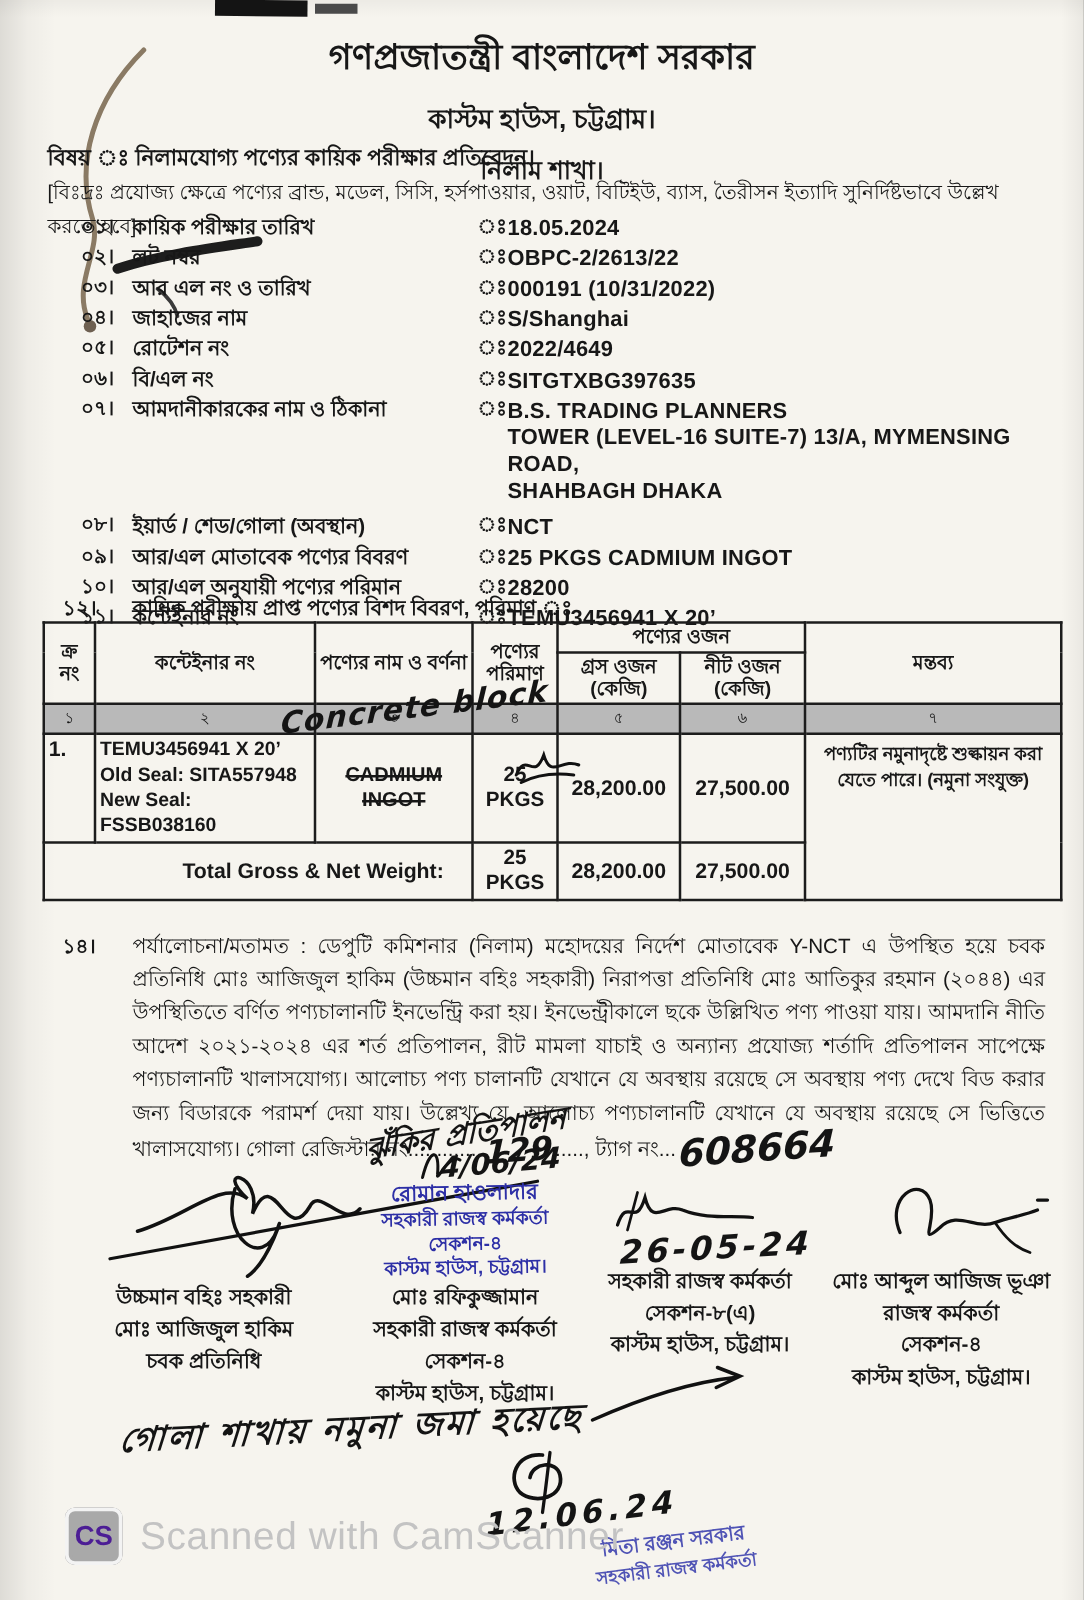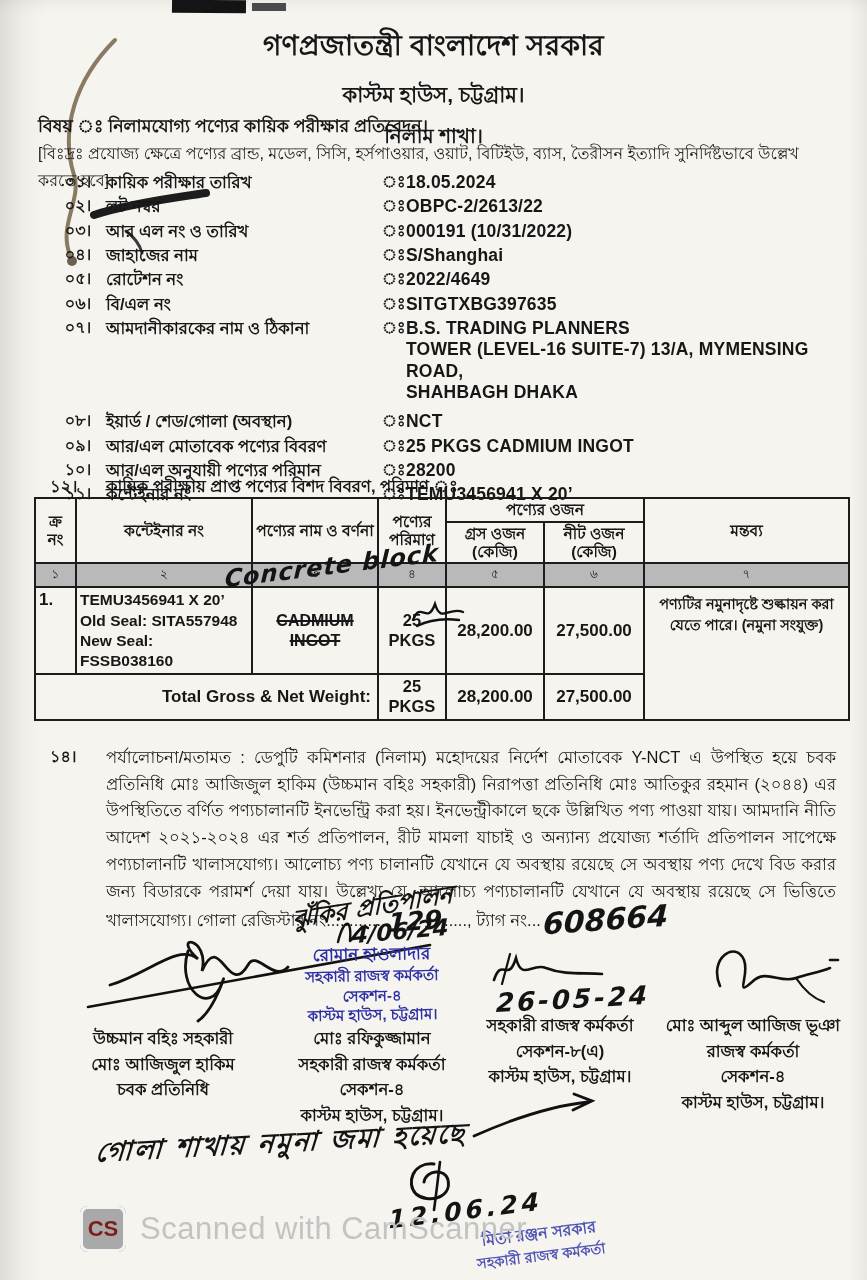--- a/index.html
+++ b/index.html
@@ -39,21 +39,21 @@
   .numrow td{background:#b9b9b9;font-size:12px;text-align:center;padding:1px;border-top-width:2px;}
   .c-sl{width:41px;} .c-cont{width:176px;} .c-name{width:126px;} .c-qty{width:68px;}
   .c-gross{width:98px;} .c-net{width:100px;} .c-rem{width:205px;}
   td.sl{font-size:17px;font-weight:bold;vertical-align:top;text-align:left;}
   td.cont{font-size:15.5px;font-weight:bold;line-height:1.3;vertical-align:top;}
   td.name{text-align:center;vertical-align:middle;}
   .struck{font-size:16px;font-weight:bold;text-decoration:line-through;text-decoration-thickness:2px;line-height:1.25;}
   td.qty{font-size:16.5px;font-weight:bold;text-align:center;line-height:1.2;}
   td.wt{font-size:17px;font-weight:bold;text-align:center;}
   td.rem{font-size:14.5px;font-weight:600;text-align:center;vertical-align:top;line-height:1.45;padding-top:6px;}
-  td.totlbl{font-size:17px;font-weight:bold;text-align:right;padding-right:6px;}
+  td.totlbl{font-size:17px;font-weight:bold;text-align:right;padding-right:22px;}
   
   .item13{position:absolute;top:688px;left:50px;display:grid;grid-template-columns:56px 120px 1fr;align-items:baseline;}
   .item13 .no{font-size:16px;font-weight:600;}
   .item13 .lbl{font-size:17px;font-weight:600;}
   .item13 .val{font-size:17.5px;font-weight:bold;letter-spacing:.3px;}
   .item14{position:absolute;top:724px;left:50px;width:786px;display:grid;grid-template-columns:56px 1fr;margin-top:20px;}
   .item14 .no{font-size:16px;font-weight:600;}
   .item14 .body{font-size:16.5px;font-weight:500;line-height:1.62;text-align:justify;}
   .hand{font-family:"DejaVu Sans",sans-serif;font-style:italic;color:#141414;}
   .hand-inline{display:inline-block;font-size:26px;font-weight:bold;transform:rotate(-4deg) skewX(-6deg);line-height:.8;margin:0 2px;position:relative;top:4px;}
@@ -65,21 +65,21 @@
   .handnote{position:absolute;font-size:24px;font-weight:bold;transform:rotate(-9deg) skewX(-8deg);}
   .handdate{font-weight:bold;transform:rotate(-5deg) skewX(-6deg);}
   svg.sig{position:absolute;overflow:visible;}
   
   .bhand{position:absolute;font-size:27px;font-weight:bold;transform:rotate(-3deg) skewX(-7deg);letter-spacing:2px;}
   .bdate{position:absolute;font-size:25px;font-weight:bold;transform:rotate(-7deg) skewX(-6deg);}
   .bstamp{position:absolute;color:#3a3fae;font-weight:bold;font-size:16px;line-height:1.5;transform:rotate(-7deg);opacity:.88;text-align:center;}
   
   .wm{position:absolute;left:52px;top:1206px;display:flex;align-items:center;gap:14px;z-index:1;}
   .wm-icon{width:46px;height:46px;background:#a9a9a9;border-radius:8px;display:flex;align-items:center;justify-content:center;
-    color:#7f1d1d;font-weight:bold;font-size:22px;box-shadow:inset 0 0 0 3px #f3f3f3, inset 0 0 0 6px #a9a9a9;margin-left:28px;}
+    color:#4c1d95;font-weight:bold;font-size:22px;box-shadow:inset 0 0 0 3px #f3f3f3, inset 0 0 0 6px #a9a9a9;}
   .wm-text{font-size:31px;color:#c3c3c3;font-weight:500;letter-spacing:.5px;}
   
   .art{position:absolute;}
 </style>
 </head>
 <body>
 
 <div class="page">
 
   <div class="art" style="left:172px;top:0;width:74px;height:13px;background:#141414;transform:rotate(.5deg);"></div>

